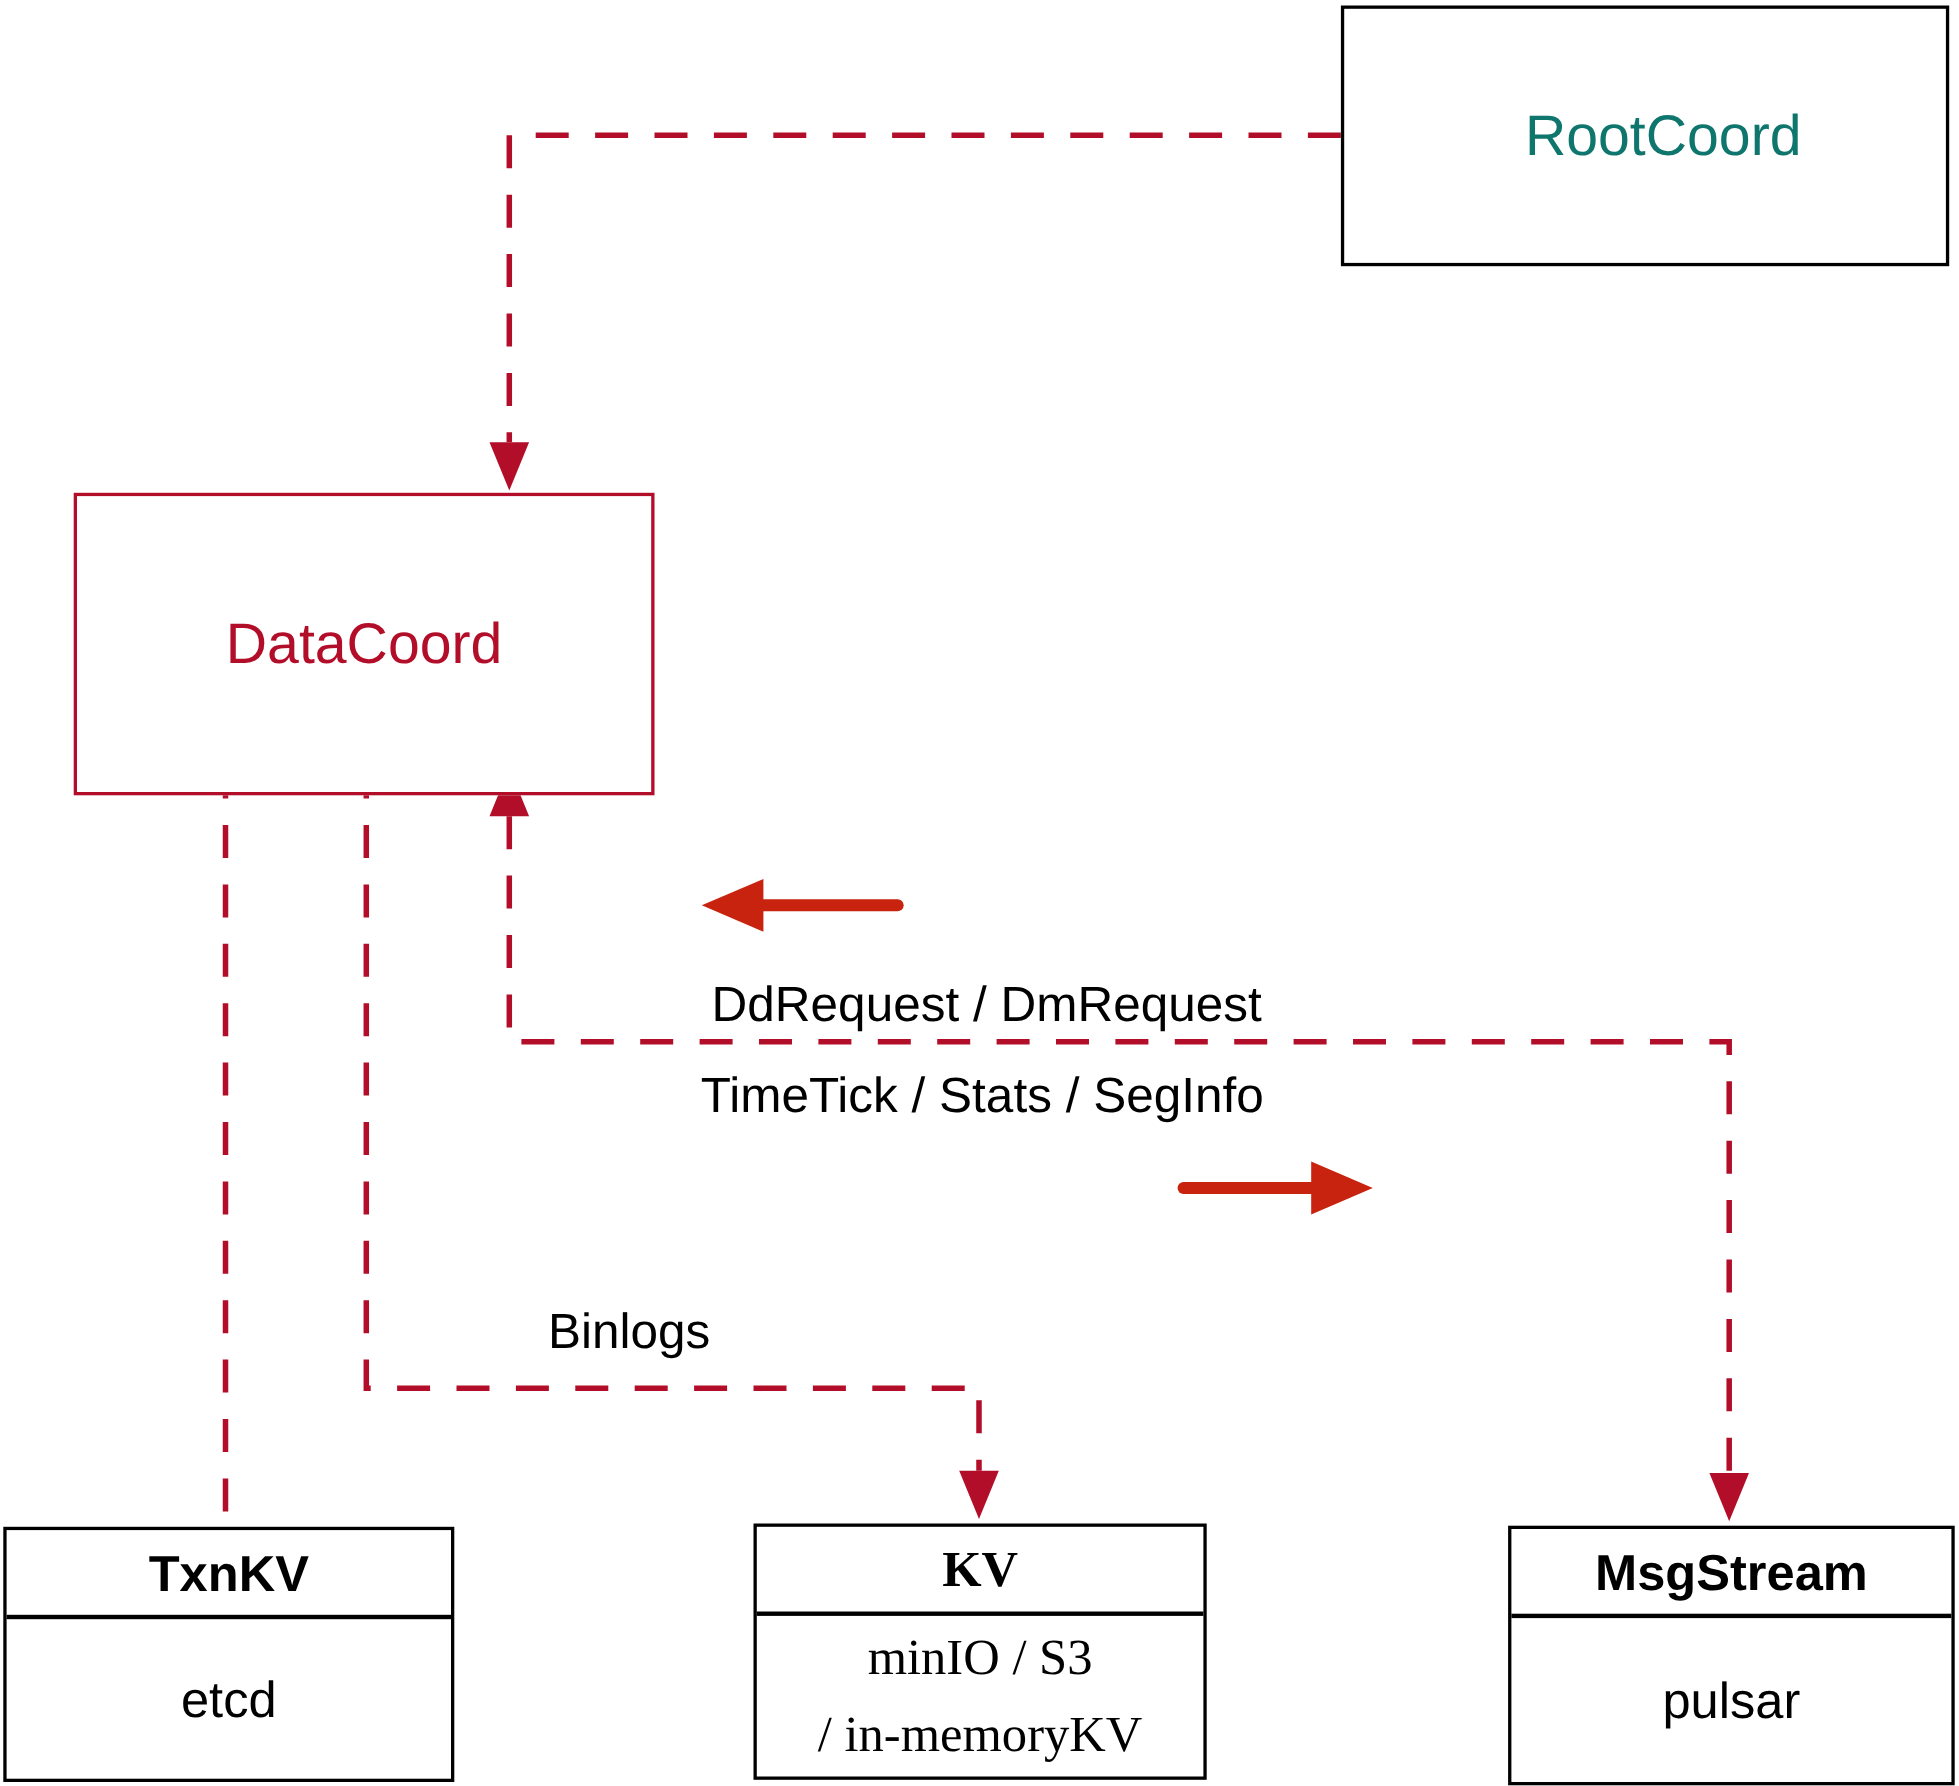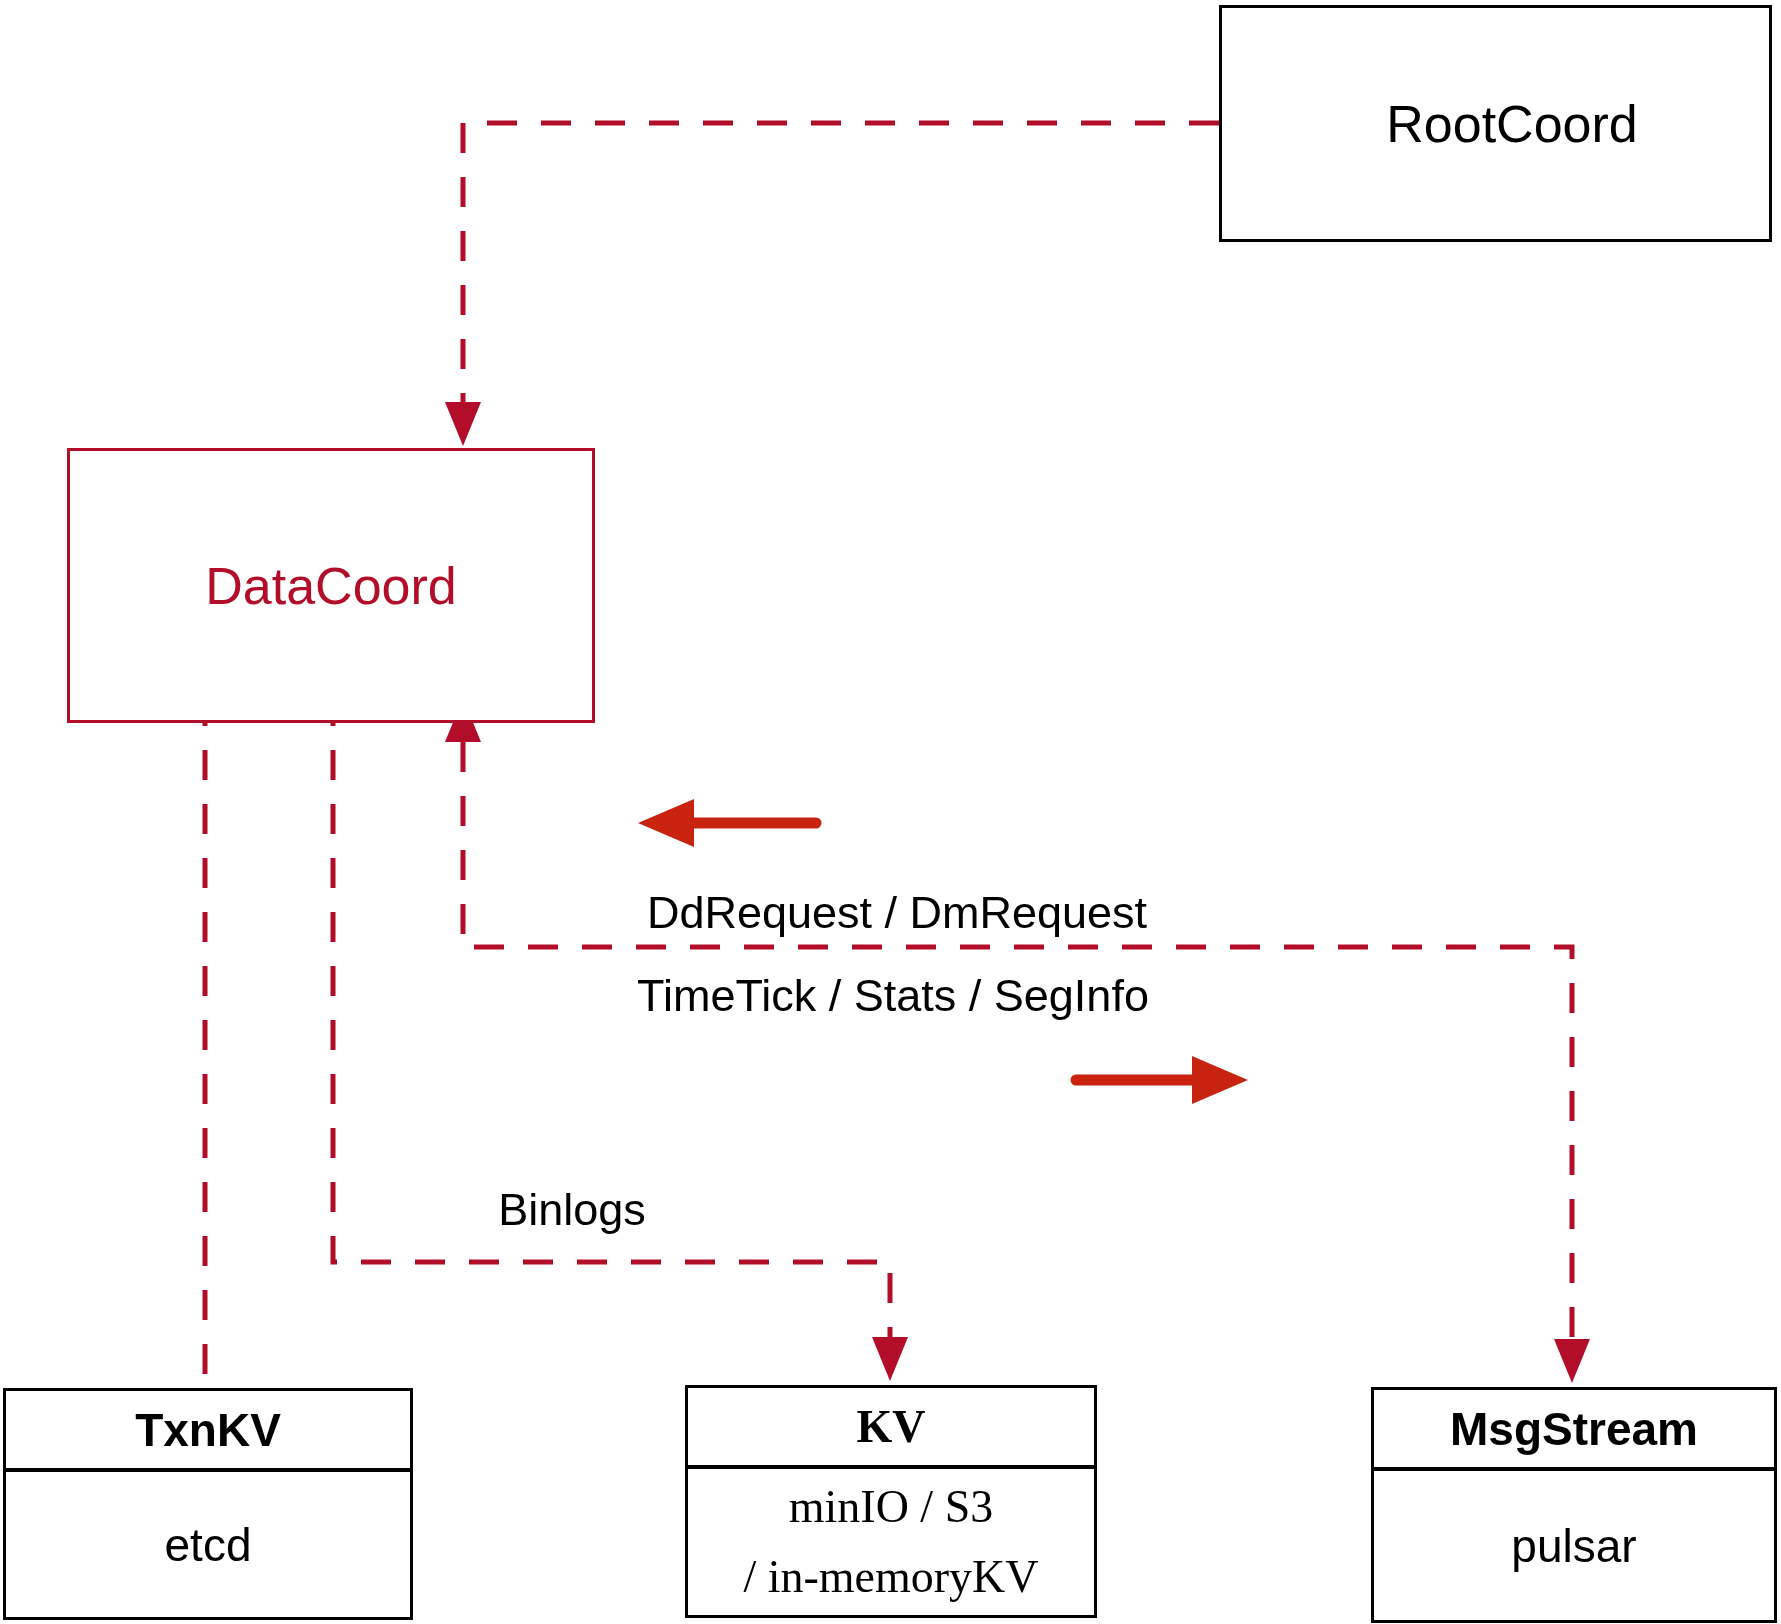--- a/index.html
+++ b/index.html
@@ -38,21 +38,21 @@
     background: #fff;
     display: flex;
     align-items: center;
     justify-content: center;
     box-sizing: border-box;
     font-size: 52px;
   }
   .node-root {
     left: 1219px; top: 5px; width: 553px; height: 237px;
     border: 3px solid #000;
-    color: #000000;
+    color: #0f766e;
     padding-left: 33px;
   }
   .node-data {
     left: 67px; top: 448px; width: 528px; height: 275px;
     border: 3px solid var(--crimson, #b30e29);
     color: var(--crimson, #b30e29);
   }
 
   .store {
     position: absolute;

